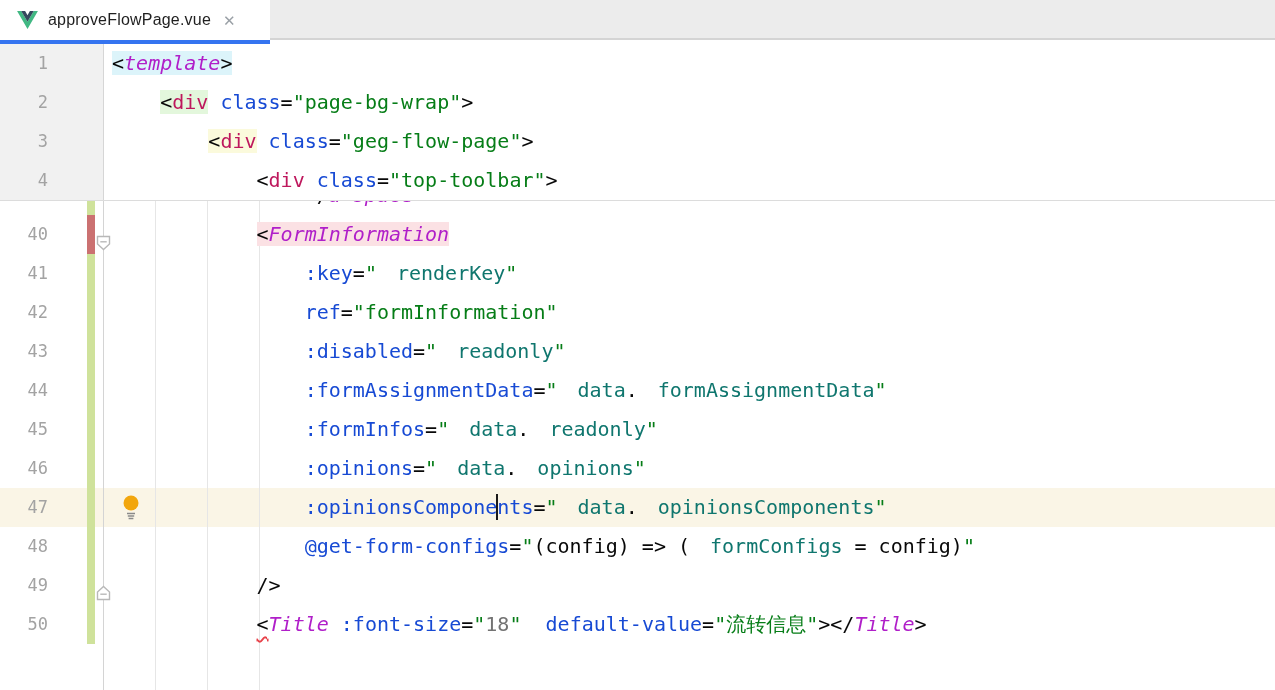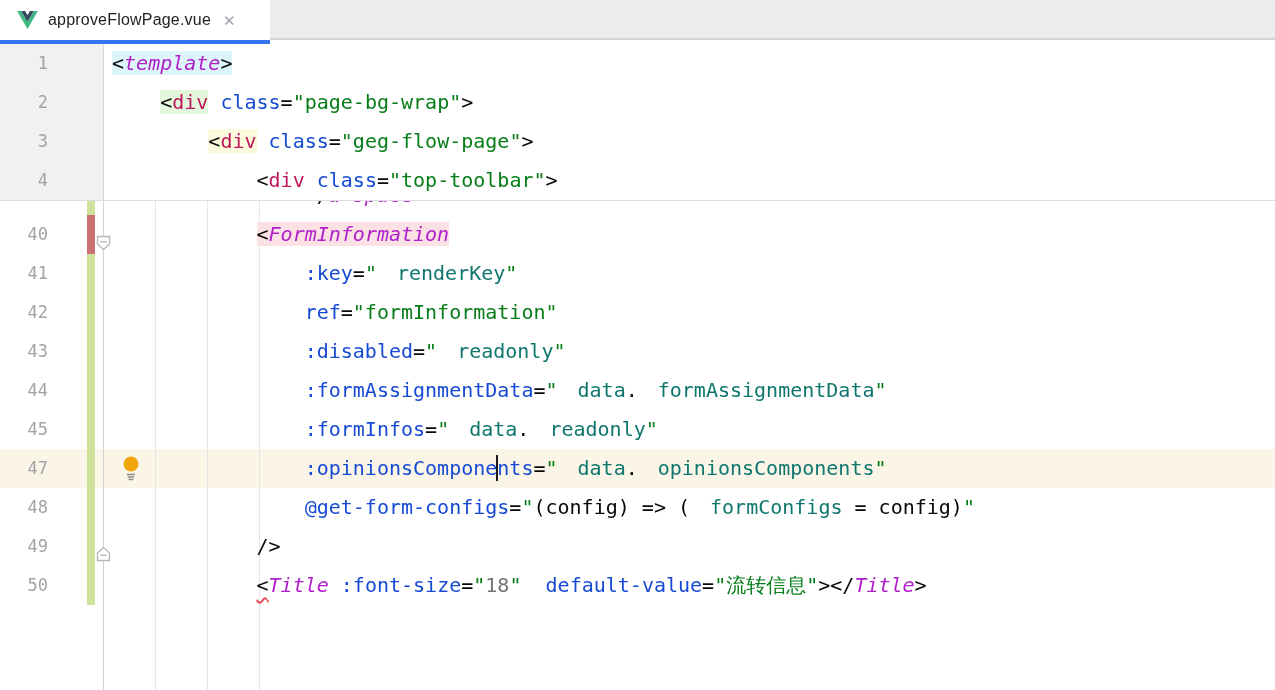--- a/index.html
+++ b/index.html
@@ -149,20 +149,27 @@
         </span>
         <span class="code"><span class="c-plain">                </span><span class="c-attr">:formAssignmentData</span><span class="c-plain">=</span><span class="c-str">"</span><span class="c-val">data</span><span class="c-plain">.</span><span class="c-val">formAssignmentData</span><span class="c-str">"</span></span>
       </div>
       <div class="row">
         <span class="ln">45</span>
         <span class="gut">
           <span class="vcs vcs-green"></span>
         </span>
         <span class="code"><span class="c-plain">                </span><span class="c-attr">:formInfos</span><span class="c-plain">=</span><span class="c-str">"</span><span class="c-val">data</span><span class="c-plain">.</span><span class="c-val">readonly</span><span class="c-str">"</span></span>
       </div>
+      <div class="row">
+        <span class="ln">46</span>
+        <span class="gut">
+          <span class="vcs vcs-green"></span>
+        </span>
+        <span class="code"><span class="c-plain">                </span><span class="c-attr">:opinions</span><span class="c-plain">=</span><span class="c-str">"</span><span class="c-val">data</span><span class="c-plain">.</span><span class="c-val">opinions</span><span class="c-str">"</span></span>
+      </div>
       <div class="row current">
         <span class="ln">47</span>
         <span class="gut">
           <span class="vcs vcs-green"></span>
           <span class="bulb"><svg width="20" height="27" viewBox="0 0 20 27">
               <circle cx="10" cy="9" r="7.5" fill="#f2a60d"></circle>
               <path d="M6 19.5h8 M6.8 22h6.4 M7.6 24.5h4.8" stroke="#8a8a8a" stroke-width="1.6"></path>
             </svg></span>
         </span>
         <span class="code"><span class="c-plain">                </span><span class="c-attr">:opinionsCompone</span><span class="caret"></span><span class="c-attr">nts</span><span class="c-plain">=</span><span class="c-str">"</span><span class="c-val">data</span><span class="c-plain">.</span><span class="c-val">opinionsComponents</span><span class="c-str">"</span></span>

